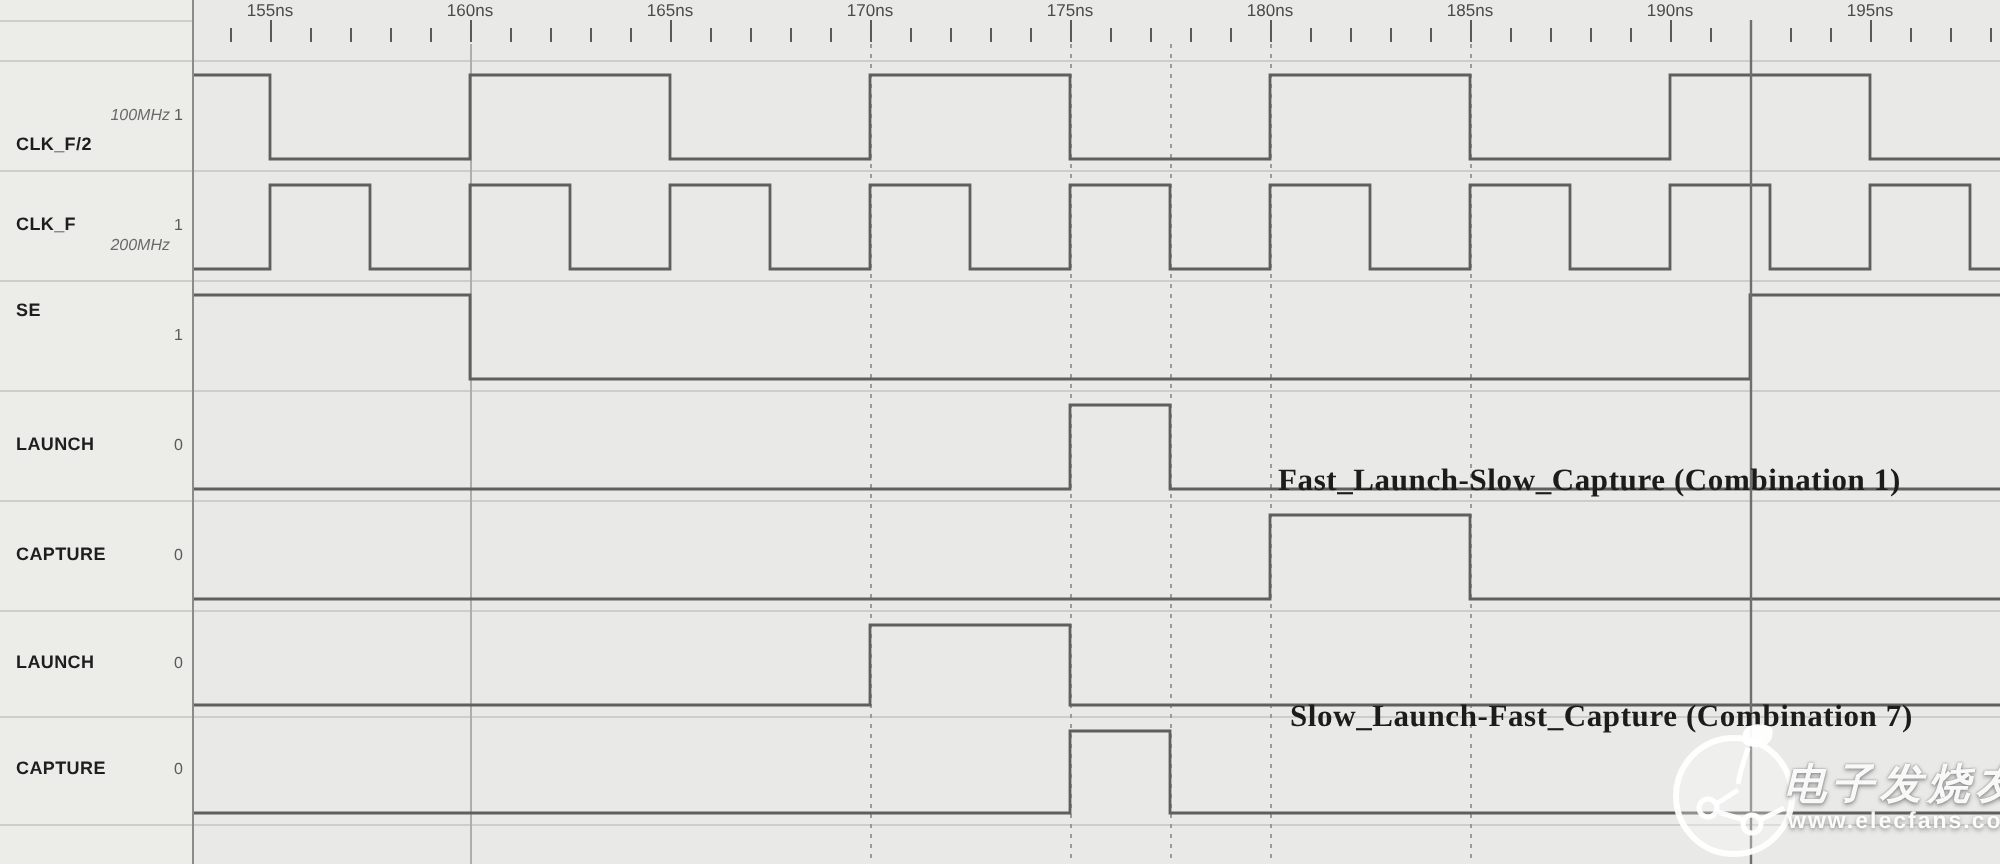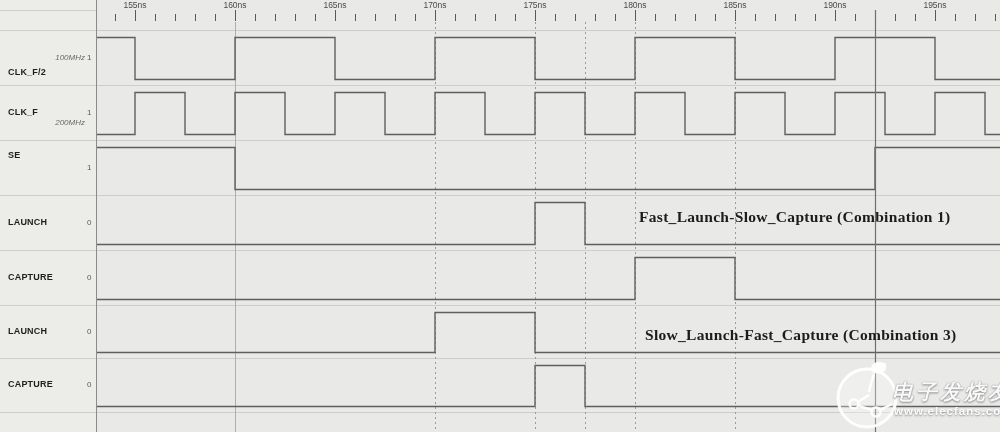--- a/index.html
+++ b/index.html
@@ -20,21 +20,21 @@
     position:absolute; font-size:8px; color:#6a6a68; white-space:nowrap;
     text-align:right; width:32px; left:53px; z-index:3;font-style:italic;
   }
   .sig-val {
     position:absolute; left:87px; font-size:8px; color:#5a5a58; z-index:3;
   }
   #wave-svg { position:absolute; left:0; top:0; z-index:2; }
   .annotation {
     position:absolute; z-index:4; white-space:nowrap;
     font-family:"Liberation Serif", serif; font-weight:bold;
-    font-size:15.5px; color:#1c1c1c; letter-spacing:.3px;
+    font-size:15.5px; color:#1c1c1c; letter-spacing:.3px;margin-top:24px;
   }
   #ann-0 { left:639px; top:208px; }
   #ann-1 { left:645px; top:326px; }
   #watermark { position:absolute; left:834px; top:358px; z-index:5; }
   #wm-logo { position:absolute; left:0; top:2px; }
   #wm-brand {
     position:absolute; left:58px; top:20px; font-size:21px; font-weight:bold;
     color:rgba(255,255,255,.95); letter-spacing:3px; white-space:nowrap;
     text-shadow:0 1px 2px rgba(120,120,120,.8), 0 0 1px rgba(120,120,120,.9);
     font-style:italic;
@@ -159,21 +159,21 @@
       <polyline points="97,244.5 535,244.5 535,202.5 585,202.5 585,244.5 1000,244.5" fill="none" stroke="#5f5f5f" stroke-width="1.4"></polyline>
       <polyline points="97,299.5 635,299.5 635,257.5 735,257.5 735,299.5 1000,299.5" fill="none" stroke="#5f5f5f" stroke-width="1.4"></polyline>
       <polyline points="97,352.5 435,352.5 435,312.5 535,312.5 535,352.5 1000,352.5" fill="none" stroke="#5f5f5f" stroke-width="1.4"></polyline>
       <polyline points="97,406.5 535,406.5 535,365.5 585,365.5 585,406.5 1000,406.5" fill="none" stroke="#5f5f5f" stroke-width="1.4"></polyline>
       <line x1="875.5" y1="10" x2="875.5" y2="432" stroke="#6f6f6f" stroke-width="1.2"></line>
       <line x1="96.5" y1="0" x2="96.5" y2="432" stroke="#8b8b89" stroke-width="1"></line>
     </svg>
 
   <div class="annotation" id="ann-0">Fast_Launch-Slow_Capture (Combination 1)</div>
 
-  <div class="annotation" id="ann-1">Slow_Launch-Fast_Capture (Combination 3)</div>
+  <div class="annotation" id="ann-1">Slow_Launch-Fast_Capture (Combination 7)</div>
 
   <div id="watermark">
     <svg id="wm-logo" width="66" height="70" viewBox="0 0 66 70">
       <circle cx="33" cy="38" r="29" fill="rgba(255,255,255,0.30)" stroke="rgba(255,255,255,0.95)" stroke-width="3"></circle>
       <path d="M38 12 C34 2 46 0 52 4 C54 12 46 16 38 12 Z" fill="rgba(255,255,255,0.95)"></path>
       <path d="M40 14 C38 20 36 26 35 32" stroke="rgba(255,255,255,0.95)" stroke-width="2.5" fill="none"></path>
       <circle cx="20" cy="44" r="4.5" fill="none" stroke="rgba(255,255,255,0.95)" stroke-width="2.5"></circle>
       <circle cx="42" cy="52" r="4.5" fill="none" stroke="rgba(255,255,255,0.95)" stroke-width="2.5"></circle>
       <path d="M24 42 L35 35 M38 50 L25 46 M46 50 L58 44" stroke="rgba(255,255,255,0.95)" stroke-width="2.5" fill="none"></path>
     </svg>

